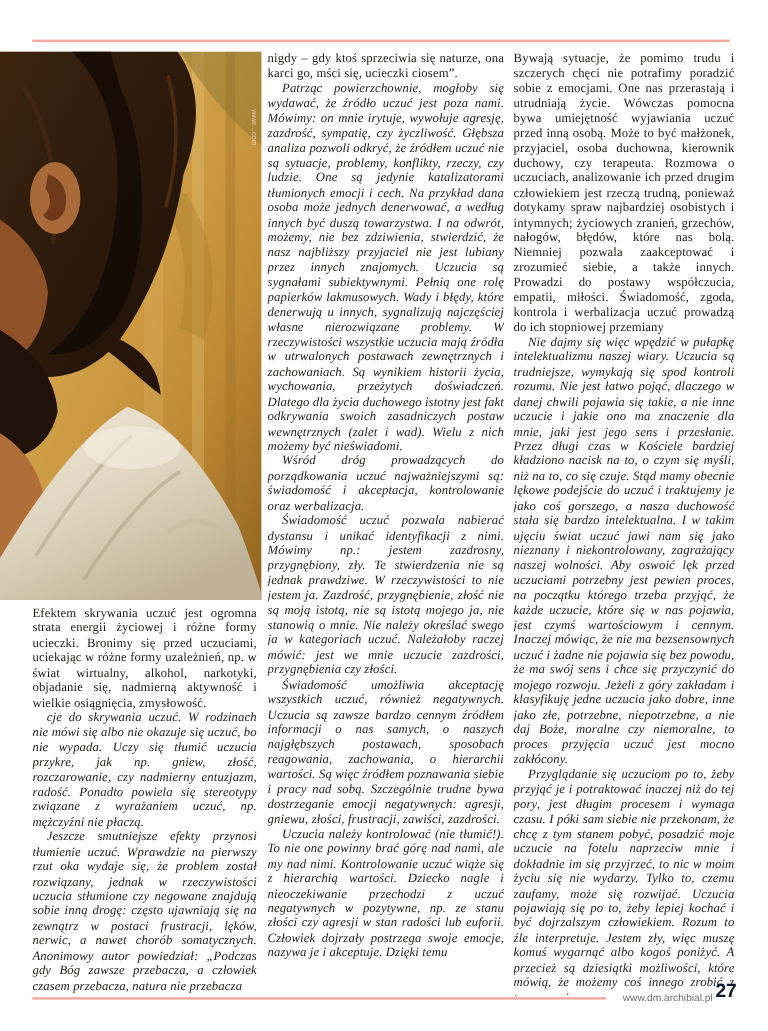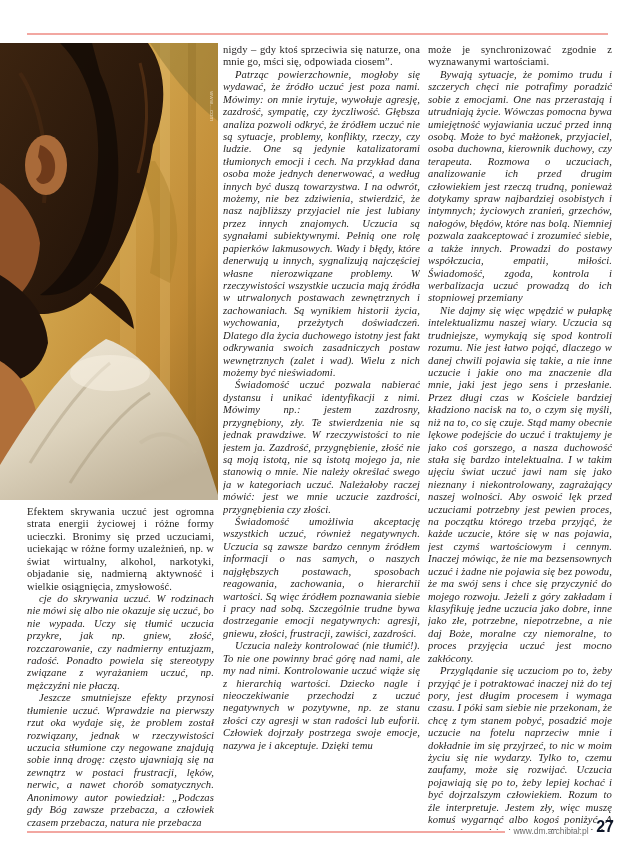--- a/index.html
+++ b/index.html
@@ -18,21 +18,21 @@
     overflow:hidden;hyphens:auto;-webkit-hyphens:auto;
   }
   .col p{margin:0;padding:0;}
   .col p + p{text-indent:12px;font-style:italic;}
   .col-1{left:27px;top:506px;width:187px;height:322px;}
   .col-2{left:223px;top:44px;width:197px;height:786px;}
   .col-3{left:428px;top:44px;width:184px;height:786px;}
   .footer-url{
     position:absolute;left:508px;top:826px;width:86px;
     font-family:"Liberation Sans", sans-serif;font-size:8.5px;color:#6e6e6e;
-    text-align:center;white-space:nowrap;
+    text-align:right;white-space:nowrap;
   }
   .page-number{
     position:absolute;right:26px;top:818px;
     font-family:"Liberation Sans", sans-serif;font-weight:bold;
     font-size:16px;color:#0f172a;
   }
 </style>
 </head>
 <body>
 
@@ -89,29 +89,29 @@
     </svg>
   </div>
 
   <div class="col col-1" lang="pl">
       <p>Efektem skrywania uczuć jest ogromna strata energii życiowej i różne formy ucieczki. Bronimy się przed uczuciami, uciekając w różne formy uzależnień, np. w świat wirtualny, alkohol, narkotyki, objadanie się, nadmierną aktywność i wielkie osiągnięcia, zmysłowość.</p>
       <p>cje do skrywania uczuć. W rodzinach nie mówi się albo nie okazuje się uczuć, bo nie wypada. Uczy się tłumić uczucia przykre, jak np. gniew, złość, rozczarowanie, czy nadmierny entuzjazm, radość. Ponadto powiela się stereotypy związane z wyrażaniem uczuć, np. mężczyźni nie płaczą.</p>
       <p>Jeszcze smutniejsze efekty przynosi tłumienie uczuć. Wprawdzie na pierwszy rzut oka wydaje się, że problem został rozwiązany, jednak w rzeczywistości uczucia stłumione czy negowane znajdują sobie inną drogę: często ujawniają się na zewnątrz w postaci frustracji, lęków, nerwic, a nawet chorób somatycznych. Anonimowy autor powiedział: „Podczas gdy Bóg zawsze przebacza, a człowiek czasem przebacza, natura nie przebacza</p>
     </div>
 
   <div class="col col-2" lang="pl">
-      <p>nigdy – gdy ktoś sprzeciwia się naturze, ona mnie go, mści się, odpowiada ciosem”.</p>
+      <p>nigdy – gdy ktoś sprzeciwia się naturze, ona karci go, mści się, ucieczki ciosem”.</p>
       <p>Patrząc powierzchownie, mogłoby się wydawać, że źródło uczuć jest poza nami. Mówimy: on mnie irytuje, wywołuje agresję, zazdrość, sympatię, czy życzliwość. Głębsza analiza pozwoli odkryć, że źródłem uczuć nie są sytuacje, problemy, konflikty, rzeczy, czy ludzie. One są jedynie katalizatorami tłumionych emocji i cech. Na przykład dana osoba może jednych denerwować, a według innych być duszą towarzystwa. I na odwrót, możemy, nie bez zdziwienia, stwierdzić, że nasz najbliższy przyjaciel nie jest lubiany przez innych znajomych. Uczucia są sygnałami subiektywnymi. Pełnią one rolę papierków lakmusowych. Wady i błędy, które denerwują u innych, sygnalizują najczęściej własne nierozwiązane problemy. W rzeczywistości wszystkie uczucia mają źródła w utrwalonych postawach zewnętrznych i zachowaniach. Są wynikiem historii życia, wychowania, przeżytych doświadczeń. Dlatego dla życia duchowego istotny jest fakt odkrywania swoich zasadniczych postaw wewnętrznych (zalet i wad). Wielu z nich możemy być nieświadomi.</p>
+      <p>Wśród dróg prowadzących do porządkowania uczuć najważniejszymi są: świadomość i akceptacja, kontrolowanie oraz werbalizacja.</p>
       <p>Świadomość uczuć pozwala nabierać dystansu i unikać identyfikacji z nimi. Mówimy np.: jestem zazdrosny, przygnębiony, zły. Te stwierdzenia nie są jednak prawdziwe. W rzeczywistości to nie jestem ja. Zazdrość, przygnębienie, złość nie są moją istotą, nie są istotą mojego ja, nie stanowią o mnie. Nie należy określać swego ja w kategoriach uczuć. Należałoby raczej mówić: jest we mnie uczucie zazdrości, przygnębienia czy złości.</p>
       <p>Świadomość umożliwia akceptację wszystkich uczuć, również negatywnych. Uczucia są zawsze bardzo cennym źródłem informacji o nas samych, o naszych najgłębszych postawach, sposobach reagowania, zachowania, o hierarchii wartości. Są więc źródłem poznawania siebie i pracy nad sobą. Szczególnie trudne bywa dostrzeganie emocji negatywnych: agresji, gniewu, złości, frustracji, zawiści, zazdrości.</p>
       <p>Uczucia należy kontrolować (nie tłumić!). To nie one powinny brać górę nad nami, ale my nad nimi. Kontrolowanie uczuć wiąże się z hierarchią wartości. Dziecko nagle i nieoczekiwanie przechodzi z uczuć negatywnych w pozytywne, np. ze stanu złości czy agresji w stan radości lub euforii. Człowiek dojrzały postrzega swoje emocje, nazywa je i akceptuje. Dzięki temu</p>
     </div>
 
   <div class="col col-3" lang="pl">
-      <p>może je synchronizować zgodnie z wyznawanymi wartościami.</p>
       <p>Bywają sytuacje, że pomimo trudu i szczerych chęci nie potrafimy poradzić sobie z emocjami. One nas przerastają i utrudniają życie. Wówczas pomocna bywa umiejętność wyjawiania uczuć przed inną osobą. Może to być małżonek, przyjaciel, osoba duchowna, kierownik duchowy, czy terapeuta. Rozmowa o uczuciach, analizowanie ich przed drugim człowiekiem jest rzeczą trudną, ponieważ dotykamy spraw najbardziej osobistych i intymnych; życiowych zranień, grzechów, nałogów, błędów, które nas bolą. Niemniej pozwala zaakceptować i zrozumieć siebie, a także innych. Prowadzi do postawy współczucia, empatii, miłości. Świadomość, zgoda, kontrola i werbalizacja uczuć prowadzą do ich stopniowej przemiany</p>
       <p>Nie dajmy się więc wpędzić w pułapkę intelektualizmu naszej wiary. Uczucia są trudniejsze, wymykają się spod kontroli rozumu. Nie jest łatwo pojąć, dlaczego w danej chwili pojawia się takie, a nie inne uczucie i jakie ono ma znaczenie dla mnie, jaki jest jego sens i przesłanie. Przez długi czas w Kościele bardziej kładziono nacisk na to, o czym się myśli, niż na to, co się czuje. Stąd mamy obecnie lękowe podejście do uczuć i traktujemy je jako coś gorszego, a nasza duchowość stała się bardzo intelektualna. I w takim ujęciu świat uczuć jawi nam się jako nieznany i niekontrolowany, zagrażający naszej wolności. Aby oswoić lęk przed uczuciami potrzebny jest pewien proces, na początku którego trzeba przyjąć, że każde uczucie, które się w nas pojawia, jest czymś wartościowym i cennym. Inaczej mówiąc, że nie ma bezsensownych uczuć i żadne nie pojawia się bez powodu, że ma swój sens i chce się przyczynić do mojego rozwoju. Jeżeli z góry zakładam i klasyfikuję jedne uczucia jako dobre, inne jako złe, potrzebne, niepotrzebne, a nie daj Boże, moralne czy niemoralne, to proces przyjęcia uczuć jest mocno zakłócony.</p>
       <p>Przyglądanie się uczuciom po to, żeby przyjąć je i potraktować inaczej niż do tej pory, jest długim procesem i wymaga czasu. I póki sam siebie nie przekonam, że chcę z tym stanem pobyć, posadzić moje uczucie na fotelu naprzeciw mnie i dokładnie im się przyjrzeć, to nic w moim życiu się nie wydarzy. Tylko to, czemu zaufamy, może się rozwijać. Uczucia pojawiają się po to, żeby lepiej kochać i być dojrzalszym człowiekiem. Rozum to źle interpretuje. Jestem zły, więc muszę komuś wygarnąć albo kogoś poniżyć. A przecież są dziesiątki możliwości, które mówią, że możemy coś innego zrobić z tym uczuciem.</p>
     </div>
 
   <div class="rule bottom"></div>
 
   <div class="footer-url">www.dm.archibial.pl</div>
 
   <div class="page-number">27</div>

